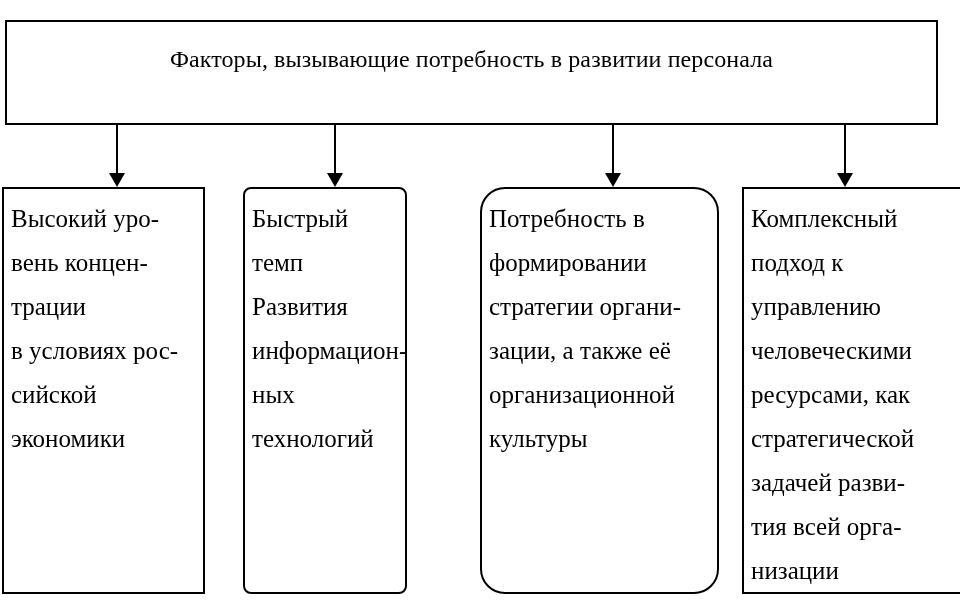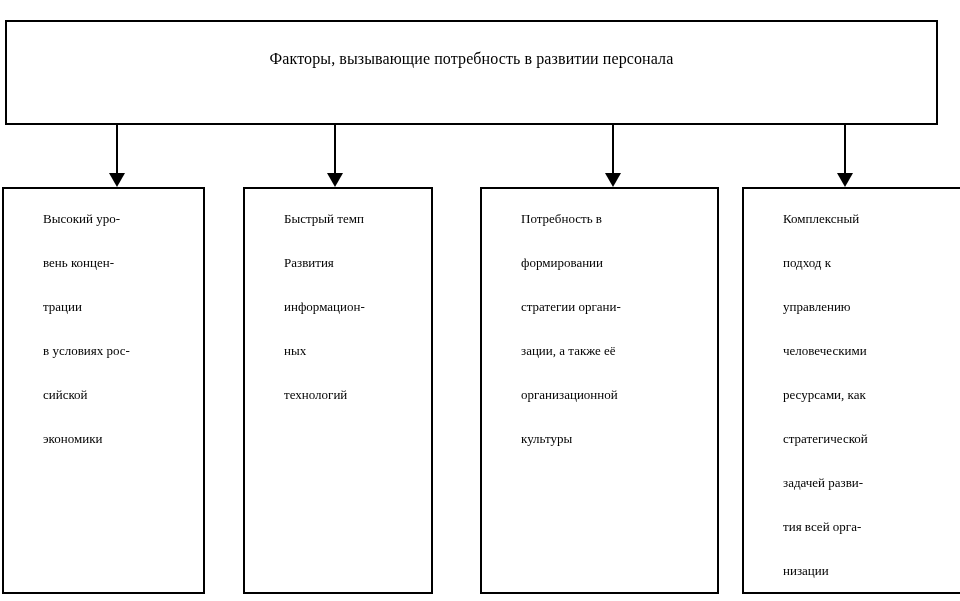--- a/index.html
+++ b/index.html
@@ -34,21 +34,21 @@
     border: 2px solid #000000;
     box-sizing: border-box;
     background: #ffffff;
   }
   .root-title {
     position: absolute;
     left: 0;
     right: 0;
     top: 24px;
     text-align: center;
-    font-size: 16px;
+    font-size: 24px;
     line-height: 26px;
     letter-spacing: 0.1px;
     white-space: nowrap;
   }
 
   
   .connector {
     position: absolute;
     top: 125px;
     width: 2px;
@@ -74,33 +74,32 @@
   .factor-box {
     position: absolute;
     top: 187px;
     height: 407px;
     border: 2px solid #000000;
     box-sizing: border-box;
     background: #ffffff;
     padding: 8px 7px 0 7px;
   }
   .factor-text {
-    font-size: 13px;
+    font-size: 25px;
     line-height: 44px;
     white-space: pre-line;
-    margin-left: 32px;
   }
   .justified .factor-text {
     text-align: justify;
     text-align-last: left;
   }
 
   .box-1 { left: 2px;   width: 203px; }
-  .box-2 { left: 243px; width: 190px; }
-  .box-3 { left: 480px; width: 239px; }
+  .box-2 { left: 243px; width: 164px; border-radius: 8px; }
+  .box-3 { left: 480px; width: 239px; border-radius: 25px; }
   .box-4 { left: 742px; width: 232px; }
 </style>
 </head>
 <body>
 
 <div id="diagram">
 
   <div class="root-box">
     <div class="root-title">Факторы, вызывающие потребность в развитии персонала</div>
   </div>

